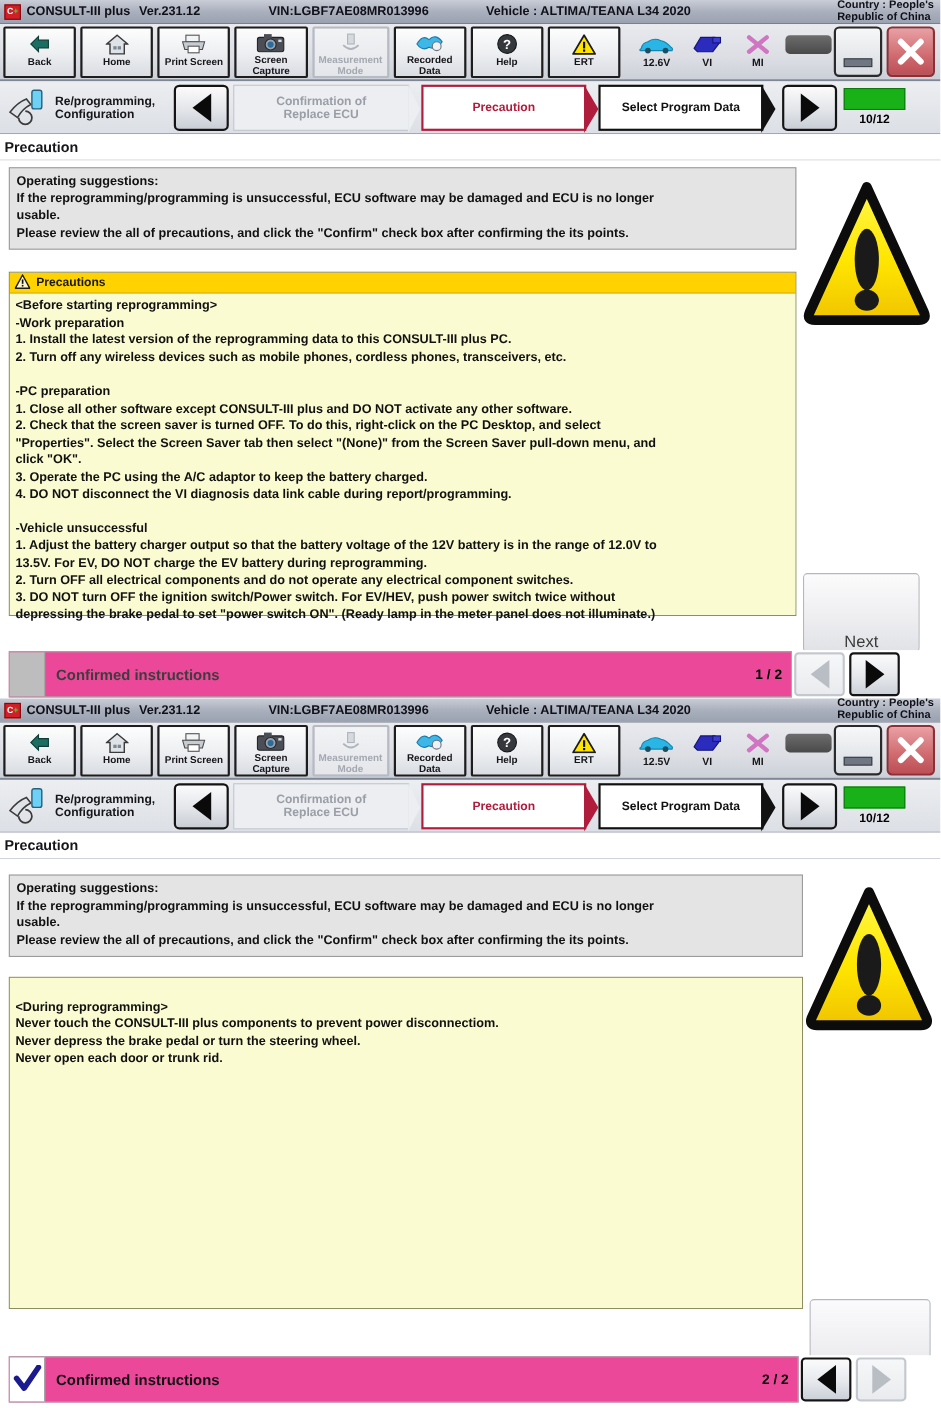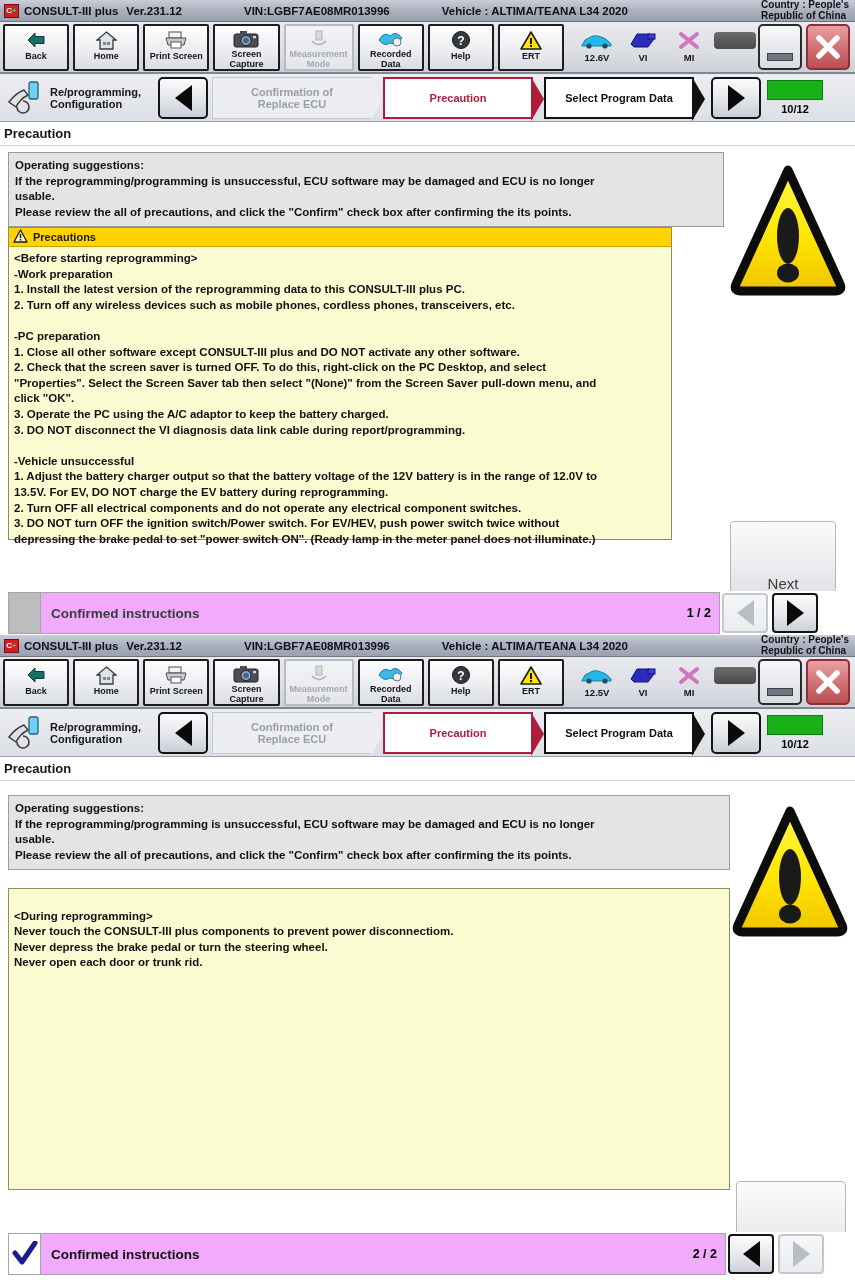--- a/index.html
+++ b/index.html
@@ -168,21 +168,21 @@
     border-bottom:1px solid #cfd3d9;
   }
 
   
   .content{ position:relative; background:#fff; padding:6px 0 0 8px; }
   .suggest{
     width:716px; background:#e4e4e4; border:1px solid #9b9b9b;
     padding:5px 6px 6px 6px;
     font-size:11.5px; font-weight:bold; line-height:15.5px; color:#111;
   }
-  .precaut-box{ width:664px; margin-top:0; border:1px solid #8d8d60; }
+  .precaut-box{ width:716px; margin-top:20px; border:1px solid #8d8d60; }
   .precaut-head{
     background:#ffd200; height:19px; display:flex; align-items:center;
     padding-left:4px; font-size:11px; font-weight:bold; color:#1a1a1a;
     border-bottom:1px solid #c9a500;
   }
   .precaut-head .wtri{ margin-right:5px; }
   .precaut-body{
     background:#fbfbd2; padding:4px 5px 5px 5px;
     font-size:11.5px; font-weight:bold; line-height:15.6px; color:#111;
   }
@@ -207,21 +207,21 @@
   .bottombar{
     position:absolute; left:0; width:855px;
     height:44px;
     background:#fff;
     display:flex; align-items:center;
   }
   .confirm-area{
     display:flex; align-items:center;
     height:42px; margin-left:8px;
     border:1px solid #a5a5a5;
-    background:#f0abfc;
+    background:#ec4899;
     width:712px;
   }
   .chk{
     width:32px;height:40px; margin:0;
     background:#bdbdbd; border-right:1px solid #a5a5a5;
     display:flex;align-items:center;justify-content:center;
   }
   .chk.checked{ background:#fff; }
   .confirm-lbl{
     margin-left:10px; font-size:13.5px; font-weight:bold; color:#3d3d3d;
@@ -438,21 +438,21 @@
         <div>-Work  preparation</div>
         <div>1. Install the latest version of the reprogramming data to this CONSULT-III plus PC.</div>
         <div>2. Turn off any wireless devices such as mobile phones, cordless phones, transceivers, etc.</div>
         <div class="blank"></div>
         <div>-PC  preparation</div>
         <div>1. Close all other software except CONSULT-III plus and DO NOT activate any other software.</div>
         <div>2. Check that the screen saver is turned OFF. To do this, right-click on the PC Desktop, and select</div>
         <div>"Properties". Select the Screen Saver tab then select "(None)" from the Screen Saver pull-down menu, and</div>
         <div>click "OK".</div>
         <div>3. Operate the PC using the A/C adaptor to keep the battery charged.</div>
-        <div>3. DO NOT disconnect the VI diagnosis data link cable during report/programming.</div>
+        <div>4. DO NOT disconnect the VI diagnosis data link cable during report/programming.</div>
         <div class="blank"></div>
         <div>-Vehicle  unsuccessful</div>
         <div>1. Adjust the battery charger output so that the battery voltage of the 12V battery is in the range of 12.0V to</div>
         <div>13.5V. For EV, DO NOT charge the EV battery during reprogramming.</div>
         <div>2. Turn OFF all electrical components and do not operate any electrical component switches.</div>
         <div>3. DO NOT turn OFF the ignition switch/Power switch. For EV/HEV, push power switch twice without</div>
         <div>depressing the brake pedal to set "power switch ON". (Ready lamp in the meter panel does not illuminate.)</div>
       </div>
     </div>
 

